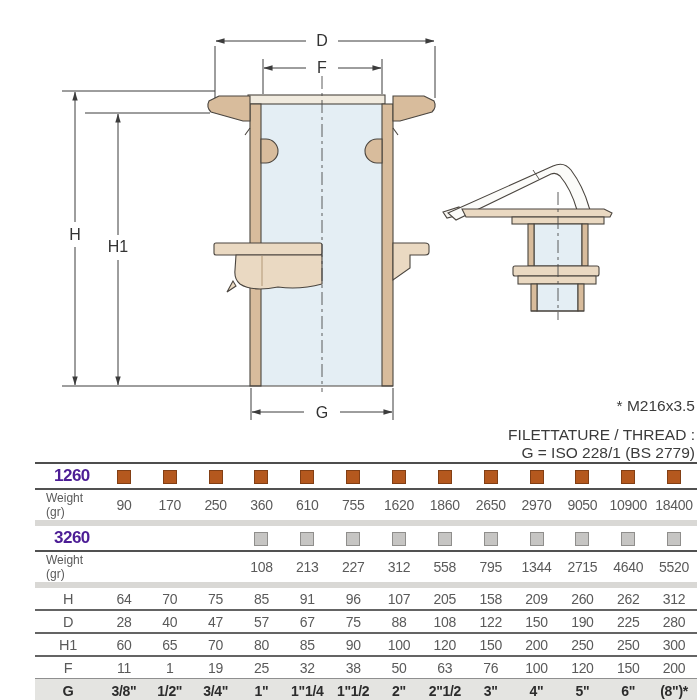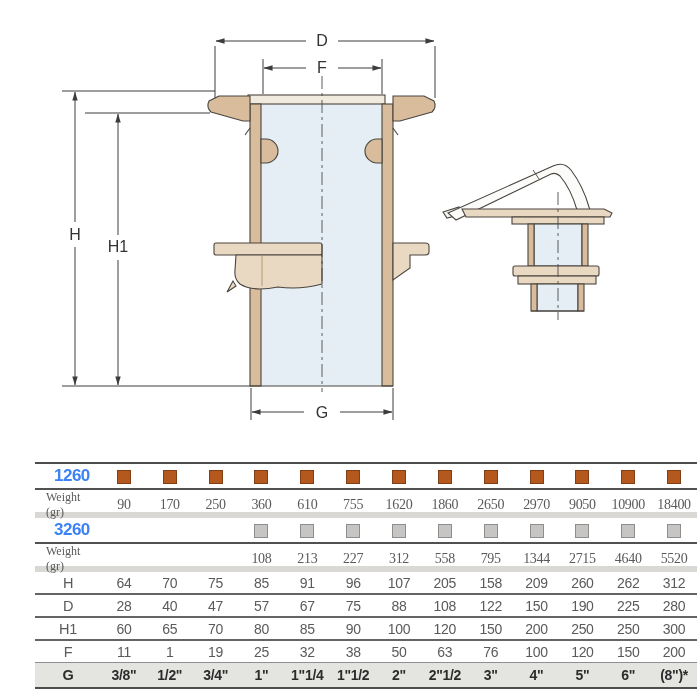--- a/index.html
+++ b/index.html
@@ -9,27 +9,27 @@
   .drawing{position:absolute;left:0;top:0;width:700px;height:462px;}
   svg text{font-family:"Liberation Sans",sans-serif;font-size:16px;fill:#333;}
   
   .notes{position:absolute;right:5px;top:397px;text-align:right;color:#3b3b3b;
          font-size:15.5px;line-height:18px;}
   .notes .star{margin-bottom:11px;}
   
   .tbl{position:absolute;left:35px;top:462px;width:662px;border-top:2px solid #4d4d4d;color:#5a5a5a;}
   .row{display:grid;grid-template-columns:66px repeat(13,1fr);align-items:center;}
   .r-code{height:24px;border-bottom:2px solid #515151;}
-  .r-weight{height:22px;font-family:Liberation Serif, serif;}
+  .r-weight{height:30px;}
   .band{height:6px;background:#d9d8d5;}
   .r-dim{height:21px;border-bottom:2px solid #646464;}
   .r-f{border-bottom:1px solid #8f8f8f;}
   .r-g{height:24px;background:#e4e4e1;border-bottom:2px solid #4d4d4d;color:#2c2c2c;font-weight:bold;}
   .cell{text-align:center;font-size:14px;letter-spacing:-0.3px;color:inherit;white-space:nowrap;}
-  .lbl-code{font-size:17px;font-weight:bold;color:#3b82f6;padding-left:19px;letter-spacing:-0.5px;}
+  .lbl-code{font-size:17px;font-weight:bold;color:#4c1d95;padding-left:19px;letter-spacing:-0.5px;}
   .lbl-weight{font-size:12px;padding-left:11px;color:#5a5a5a;font-weight:normal;}
   .lbl-dim{text-align:center;font-size:14.5px;}
   .sq{display:inline-block;width:12px;height:12px;border:1px solid rgba(0,0,0,.28);vertical-align:middle;}
 </style>
 </head>
 <body>
 
 <div class="page">
 
   <div class="drawing">
@@ -108,20 +108,25 @@
       <line x1="340" y1="412" x2="392" y2="412" marker-end="url(#arr)"></line>
     </g>
     <text x="322" y="46" text-anchor="middle">D</text>
     <text x="322" y="73" text-anchor="middle">F</text>
     <text x="75" y="240" text-anchor="middle">H</text>
     <text x="118" y="252" text-anchor="middle">H1</text>
     <text x="322" y="418" text-anchor="middle">G</text>
   </svg>
   </div>
 
+  <div class="notes">
+    <div class="star">* M216x3.5</div>
+    <div>FILETTATURE / THREAD :</div>
+    <div>G = ISO 228/1 (BS 2779)</div>
+  </div>
 
   <div class="tbl">
     <div class="row r-code">
       <div class="lbl-code">1260</div>
     <div class="cell"><span class="sq" style="background-color: rgb(180, 88, 30);"></span></div>
         <div class="cell"><span class="sq" style="background-color: rgb(180, 88, 30);"></span></div>
         <div class="cell"><span class="sq" style="background-color: rgb(180, 88, 30);"></span></div>
         <div class="cell"><span class="sq" style="background-color: rgb(180, 88, 30);"></span></div>
         <div class="cell"><span class="sq" style="background-color: rgb(180, 88, 30);"></span></div>
         <div class="cell"><span class="sq" style="background-color: rgb(180, 88, 30);"></span></div>

